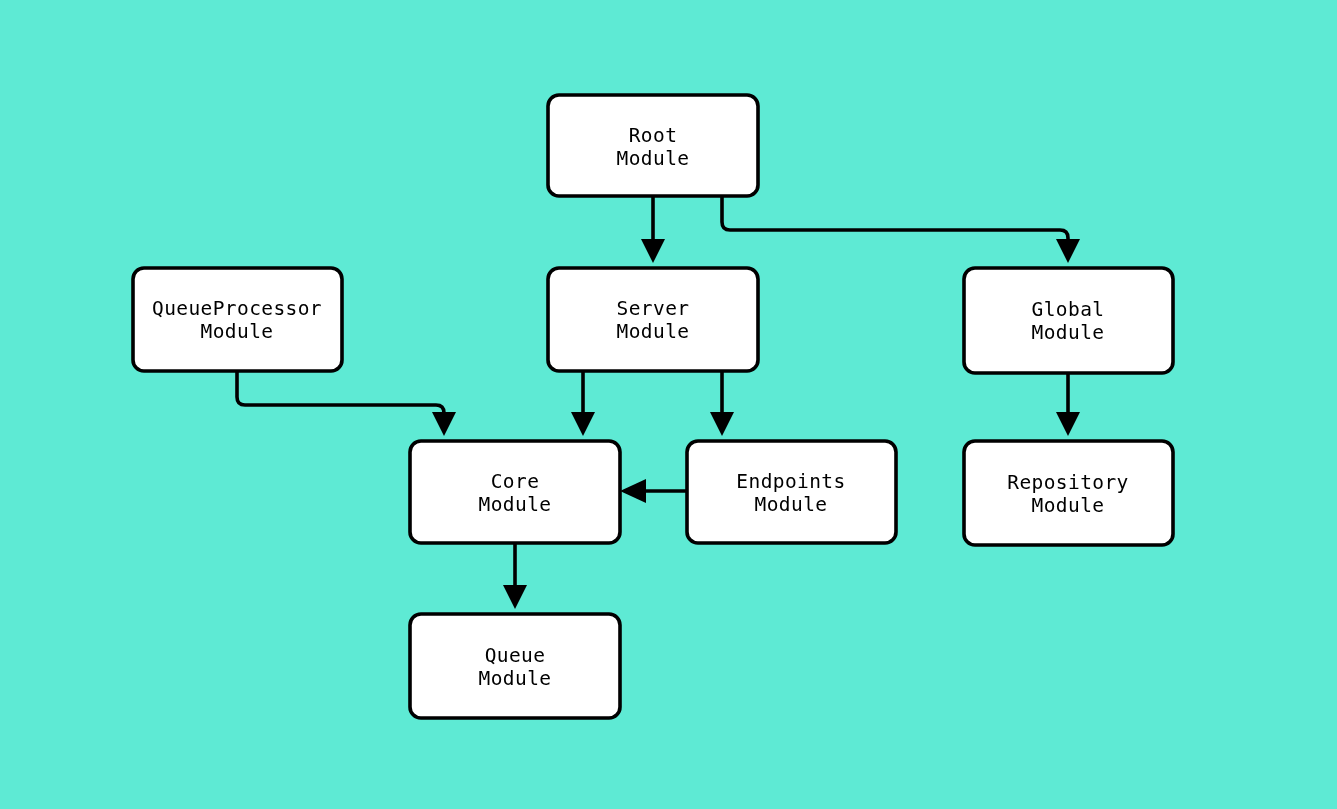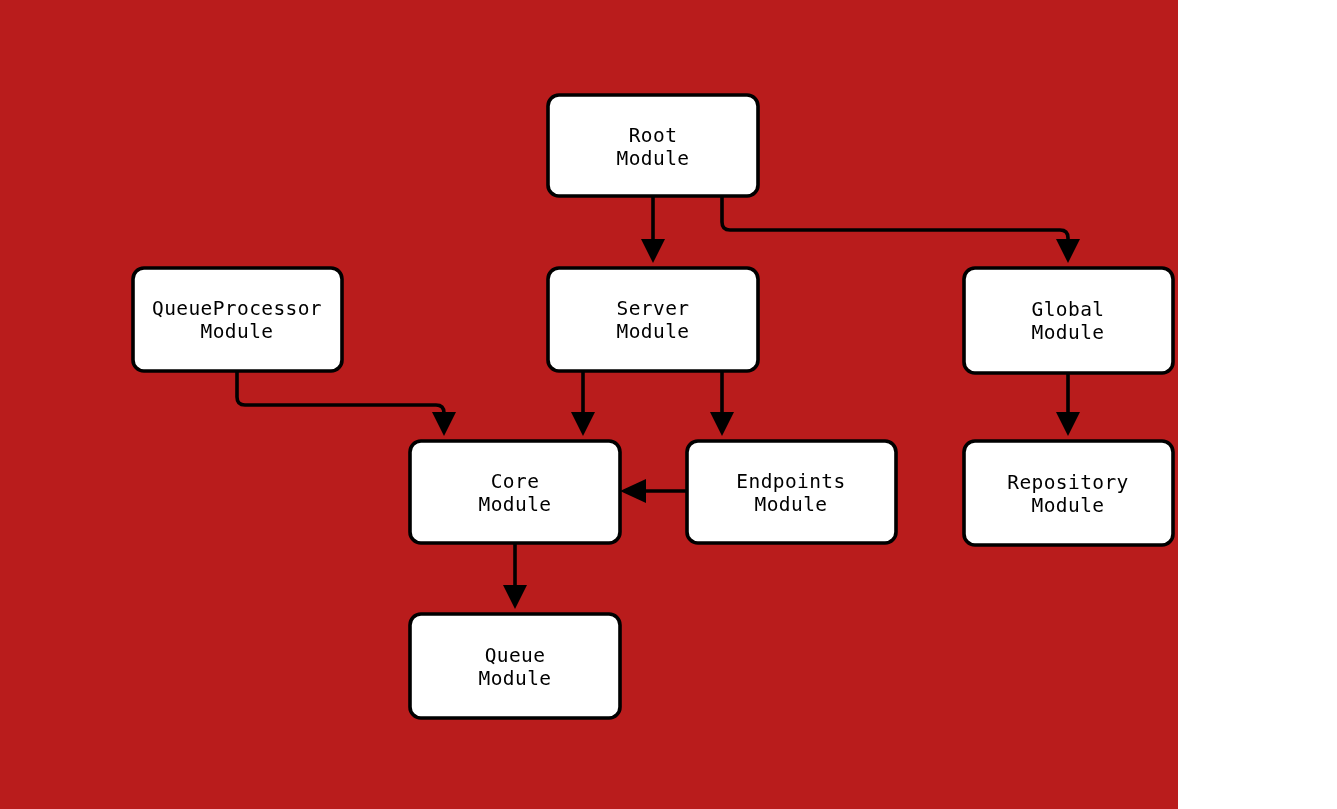--- a/index.html
+++ b/index.html
@@ -9,23 +9,23 @@
     background: #ffffff;
   }
   body {
     width: 1337px;
     height: 809px;
     font-family: "DejaVu Sans Mono", "Liberation Mono", monospace;
     overflow: hidden;
   }
   #diagram-canvas {
     position: relative;
-    width: 1178px;
+    width: 1337px;
     height: 809px;
-    background: #b91c1c;
+    background: #5eead4;
   }
   #diagram-svg {
     position: absolute;
     top: 0;
     left: 0;
     width: 1337px;
     height: 809px;
     display: block;
   }
   .node-box {

